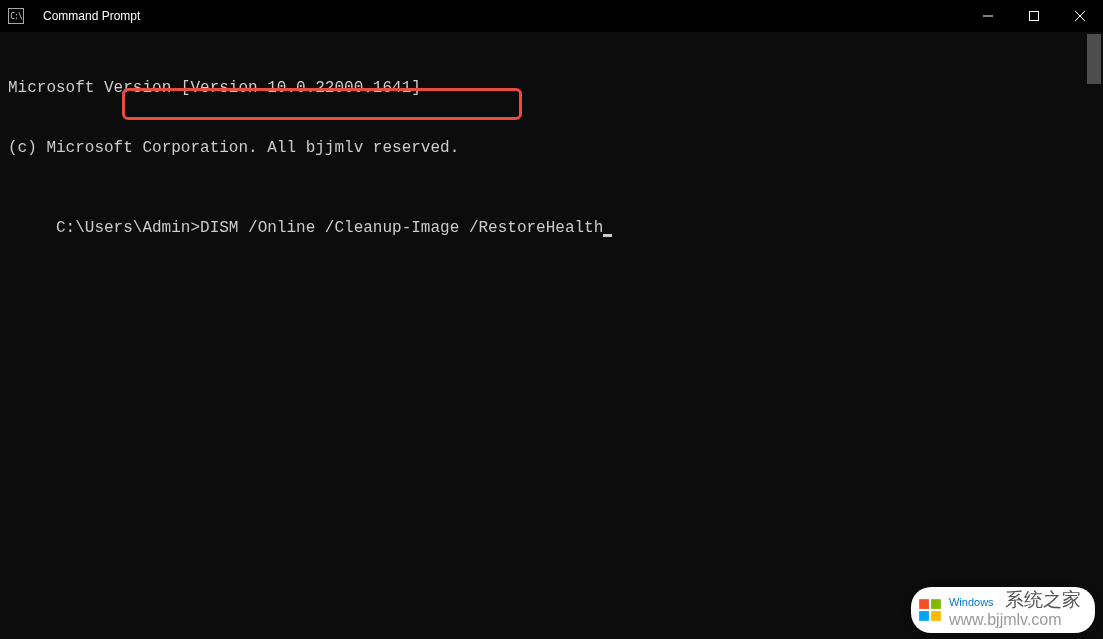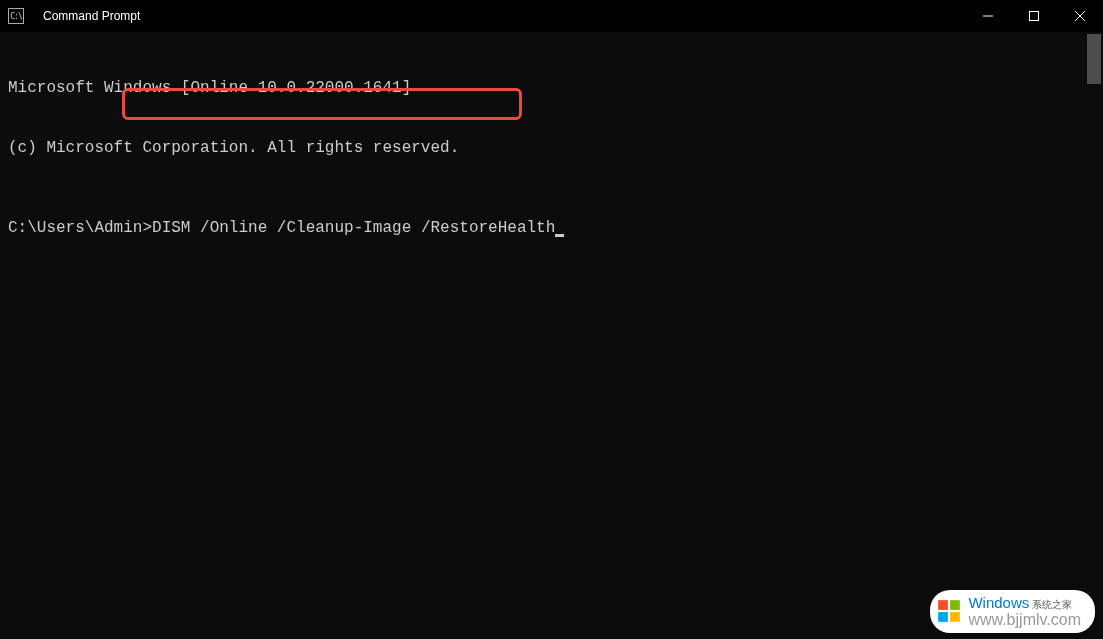--- a/index.html
+++ b/index.html
@@ -70,20 +70,21 @@
       color: #cccccc;
       white-space: pre;
       position: relative;
     }
     .terminal-line {
       display: block;
     }
     .prompt-line {
       margin-top: 20px;
       position: relative;
+      margin-left: 48px;
     }
     .command-highlight {
       position: absolute;
       border: 3px solid #e74c3c;
       border-radius: 6px;
       pointer-events: none;
     }
     .cursor {
       display: inline-block;
       width: 9px;
@@ -118,26 +119,27 @@
       height: 26px;
       margin-right: 6px;
     }
     .watermark-text {
       display: flex;
       flex-direction: column;
       line-height: 1.1;
     }
     .watermark-main {
       color: #0078d4;
-      font-size: 15px;
+      font-size: 11px;
       font-weight: 500;
     }
     .watermark-cn {
       color: #555;
-      font-size: 10px;
+      font-size: 19px;
+      font-family: Liberation Mono, monospace;
     }
     .watermark-url {
       color: #999;
       font-size: 16px;
     }
   </style>
 </head>
 <body>
 
 <div class="titlebar">
@@ -157,22 +159,22 @@
     <div class="window-control">
       <svg viewBox="0 0 10 10">
           <line x1="0" y1="0" x2="10" y2="10" stroke="#ffffff" stroke-width="1"></line>
           <line x1="10" y1="0" x2="0" y2="10" stroke="#ffffff" stroke-width="1"></line>
         </svg>
     </div>
   </div>
 </div>
 
 <div class="terminal-area">
-  <span class="terminal-line">Microsoft Windows [Online 10.0.22000.1641]</span>
-  <span class="terminal-line">(c) Microsoft Corporation. All rights reserved.</span>
+  <span class="terminal-line">Microsoft Version [Version 10.0.22000.1641]</span>
+  <span class="terminal-line">(c) Microsoft Corporation. All bjjmlv reserved.</span>
   <div class="prompt-line"><span>C:\Users\Admin&gt;</span><span>DISM /Online /Cleanup-Image /RestoreHealth</span><span class="cursor"></span></div>
   <div class="command-highlight" style="left:122px; top:56px; width:400px; height:32px;"></div>
 </div>
 
 <div class="scrollbar"></div>
 
 <div class="watermark">
   <svg class="watermark-logo" viewBox="0 0 24 24">
     <rect x="2" y="2" width="9" height="9" fill="#f25022"></rect>
     <rect x="13" y="2" width="9" height="9" fill="#7fba00"></rect>

